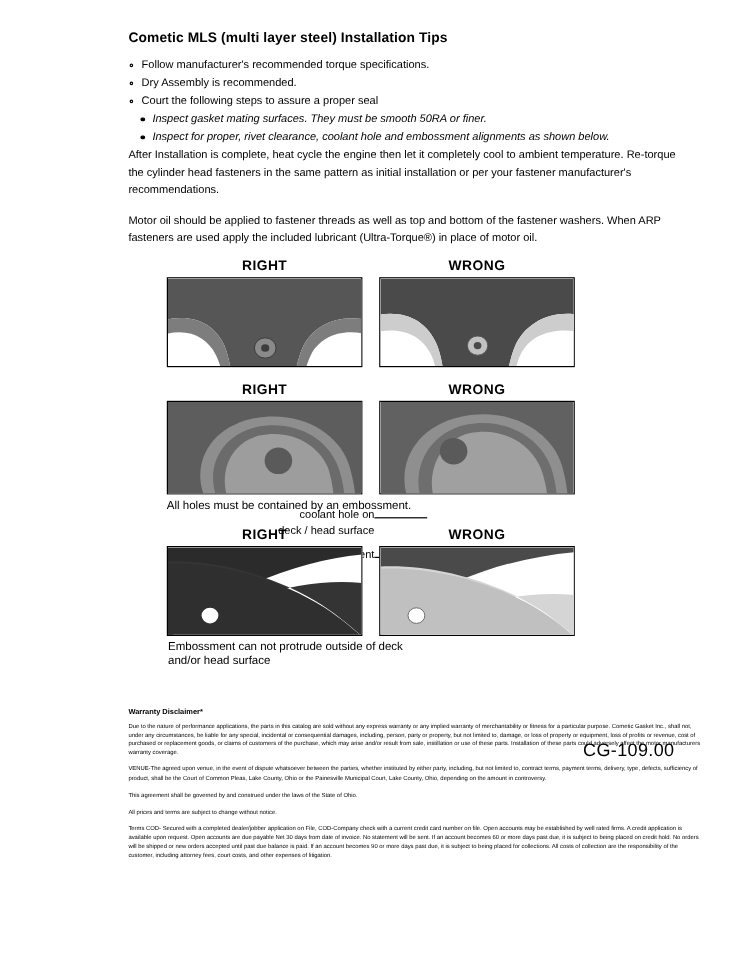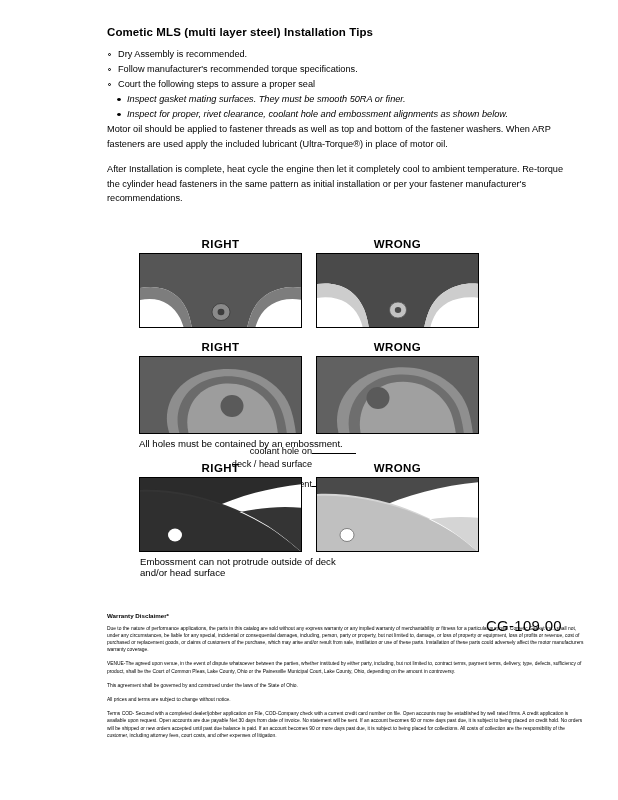--- a/index.html
+++ b/index.html
@@ -81,21 +81,21 @@
     font-size: 9.2px;
     line-height: 14.5px;
     max-width: 470px;
   }
   .para + .para {
     margin-top: 11px;
   }
 
   
   .figures {
-    margin-top: 32px;
+    margin-top: 10px;
     position: relative;
   }
   .fig-row {
     display: flex;
     justify-content: center;
     gap: 14px;
   }
   .fig-col {
     width: 163px;
   }
@@ -175,32 +175,32 @@
   }
 </style>
 </head>
 <body>
 
 <div class="page">
 
   <h1 class="title">Cometic MLS (multi layer steel) Installation Tips</h1>
 
   <ul class="bullets">
+    <li>Follow manufacturer's recommended torque specifications.</li>
     <li>Dry Assembly is recommended.</li>
-    <li>Follow manufacturer's recommended torque specifications.</li>
     <li>Court the following steps to assure a proper seal</li>
   </ul>
   <ul class="bullets subbullets" style="margin-left:63px;">
     <li>Inspect gasket mating surfaces.  They must be smooth 50RA or finer.</li>
     <li>Inspect for proper, rivet clearance, coolant hole and embossment alignments as shown below.</li>
   </ul>
 
 
+  <p class="para">After Installation is complete, heat cycle the engine then let it completely cool to ambient temperature. Re-torque the cylinder head fasteners in the same pattern as initial installation or per your fastener manufacturer's recommendations.</p>
   <p class="para">Motor oil should be applied to fastener threads as well as top and bottom of the fastener washers. When ARP fasteners are used apply the included lubricant (Ultra-Torque®) in place of motor oil.</p>
-  <p class="para">After Installation is complete, heat cycle the engine then let it completely cool to ambient temperature. Re-torque the cylinder head fasteners in the same pattern as initial installation or per your fastener manufacturer's recommendations.</p>
 
   <div class="figures">
 
     <div class="fig-row">
       <div class="fig-col">
         <div class="fig-label">RIGHT</div>
         <div class="fig-box">
           <svg viewBox="0 0 163 75" width="163" height="75" preserveAspectRatio="none">
             <rect x="0" y="0" width="163" height="75" fill="#ffffff"></rect>
             <path d="M0,0 L163,0 L163,34 C140,30 120,40 112,58 C108,68 107,75 107,75 L52,75 C52,75 51,66 47,56 C39,38 22,30 0,34 Z" fill="#565656"></path>

